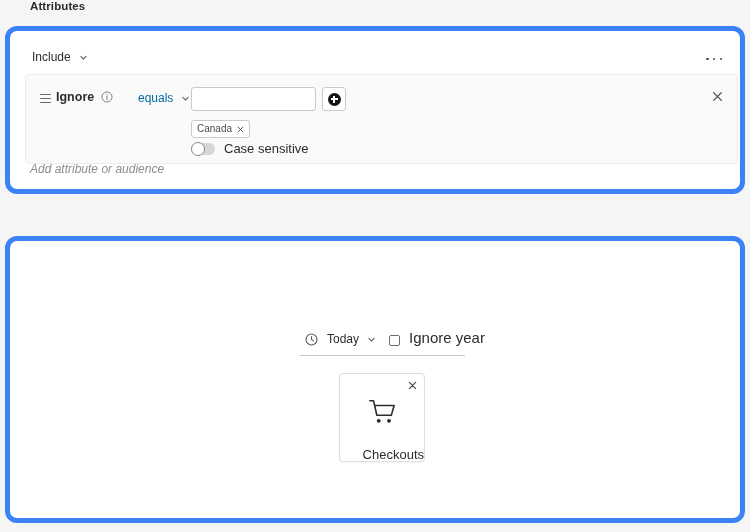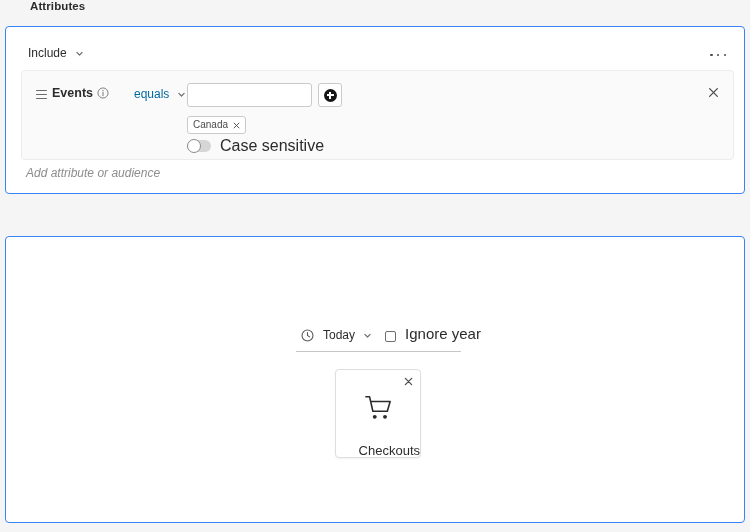--- a/index.html
+++ b/index.html
@@ -63,22 +63,22 @@
     stroke: #6e6e6e;
     stroke-width: 1.6;
     stroke-linecap: round;
     stroke-linejoin: round;
   }
 
   
   .card {
     position: absolute;
     background: #ffffff;
-    border: 1px solid #3b82f6;
-    border-radius: 4px;
+    border: 5px solid #3b82f6;
+    border-radius: 12px;
     box-sizing: border-box;
     text-decoration: underline;
   }
   #attributes-card {
     left: 5px;
     top: 26px;
     width: 740px;
     height: 168px;
   }
   #events-card {
@@ -297,21 +297,21 @@
     left: 0px;
     top: -1px;
     width: 14px;
     height: 14px;
     border-radius: 50%;
     background: #ffffff;
     border: 1.3px solid #8a8a8a;
     box-sizing: border-box;
   }
   .case-label {
-    font-size: 16px;
+    font-size: 13px;
     color: #2c2c2c;
   }
 
   .row-close {
     position: absolute;
     right: 14px;
     top: 16px;
     width: 11px;
     height: 11px;
     cursor: pointer;
@@ -475,21 +475,21 @@
     </div>
 
     <div class="condition-box">
 
       <div class="drag-handle">
         <i></i>
         <i></i>
         <i></i>
       </div>
 
-      <span class="attr-name">Events</span>
+      <span class="attr-name">Ignore</span>
 
       <svg class="info-icon" viewBox="0 0 14 14">
         <circle cx="7" cy="7" r="5.9" fill="none" stroke="#6e6e6e" stroke-width="1"></circle>
         <circle cx="7" cy="4.2" r="0.75" fill="#6e6e6e"></circle>
         <path d="M7 6.2 L7 10.2" stroke="#6e6e6e" stroke-width="1.1" stroke-linecap="round"></path>
       </svg>
 
       <div class="operator-select">
         <span class="operator-label">equals</span>
         <svg class="chev" viewBox="0 0 12 12">

